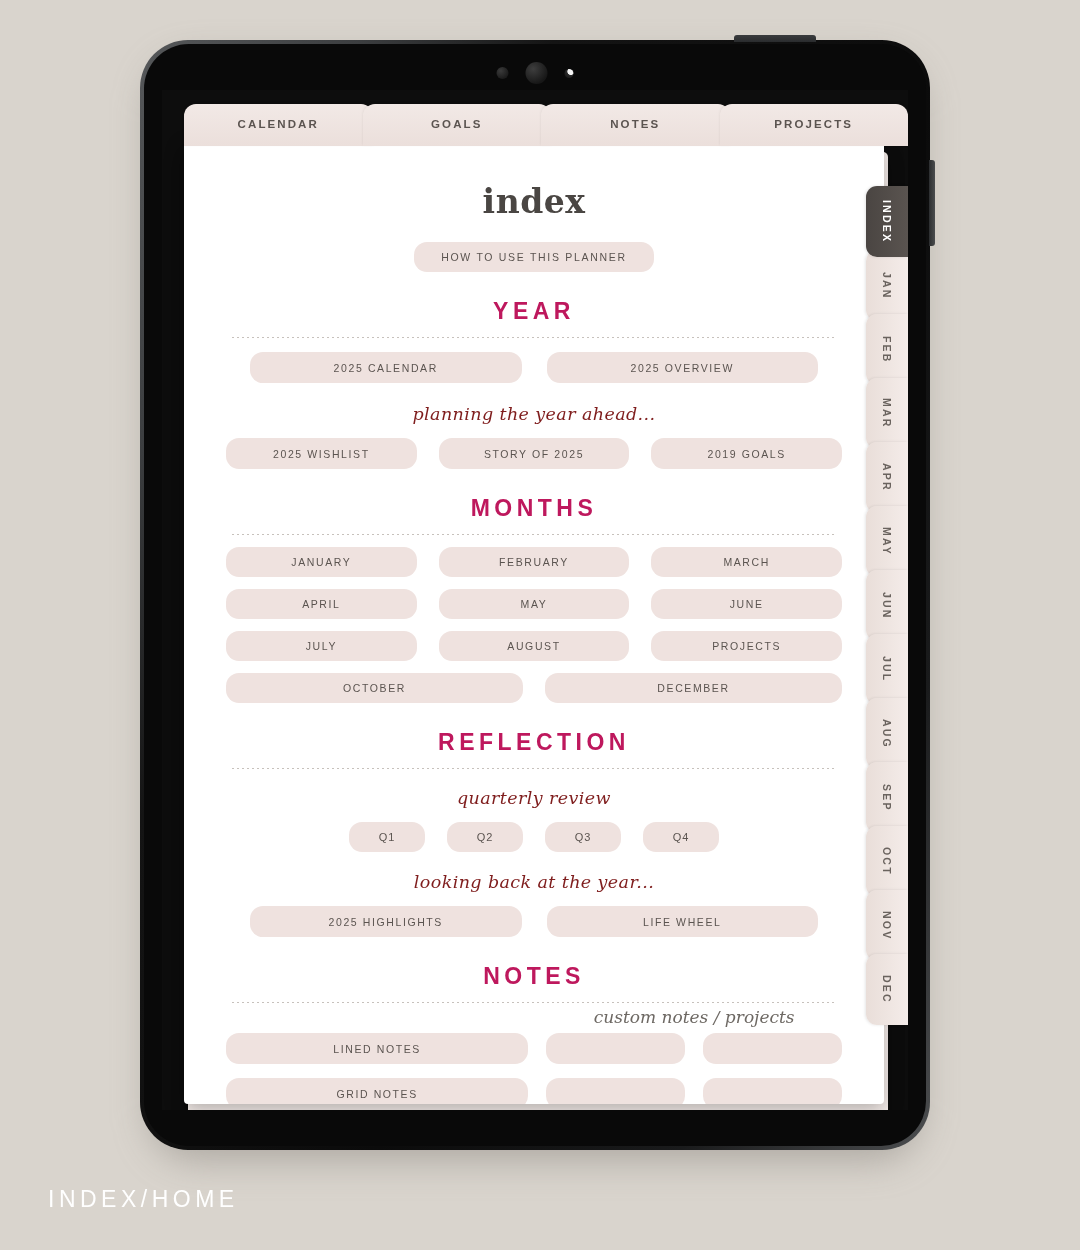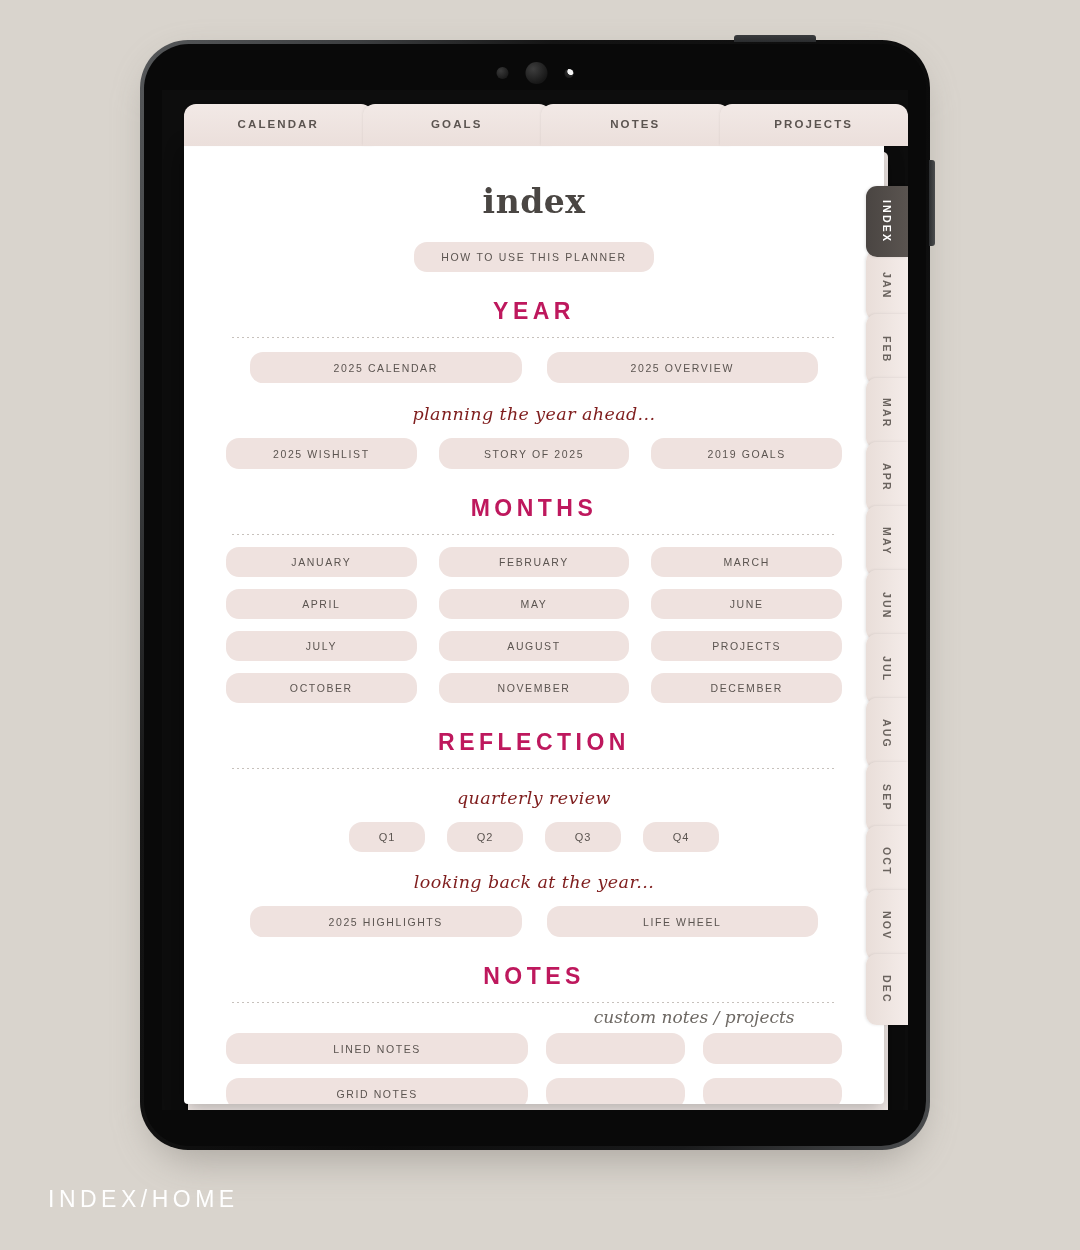--- a/index.html
+++ b/index.html
@@ -402,21 +402,20 @@
                 <div class="pill">MAY</div>
                 <div class="pill">JUNE</div>
               </div>
               <div class="row g3">
                 <div class="pill">JULY</div>
                 <div class="pill">AUGUST</div>
                 <div class="pill">PROJECTS</div>
               </div>
               <div class="row g3">
                 <div class="pill">OCTOBER</div>
-                <div class="pill">NOVEMBER</div>
                 <div class="pill">DECEMBER</div>
               </div>
             </div>
         </div>
 
         <div>
           <div class="section-head">REFLECTION</div>
           <div class="divider"></div>
 
           <div class="script" style="margin-top:19px;">quarterly review</div>

